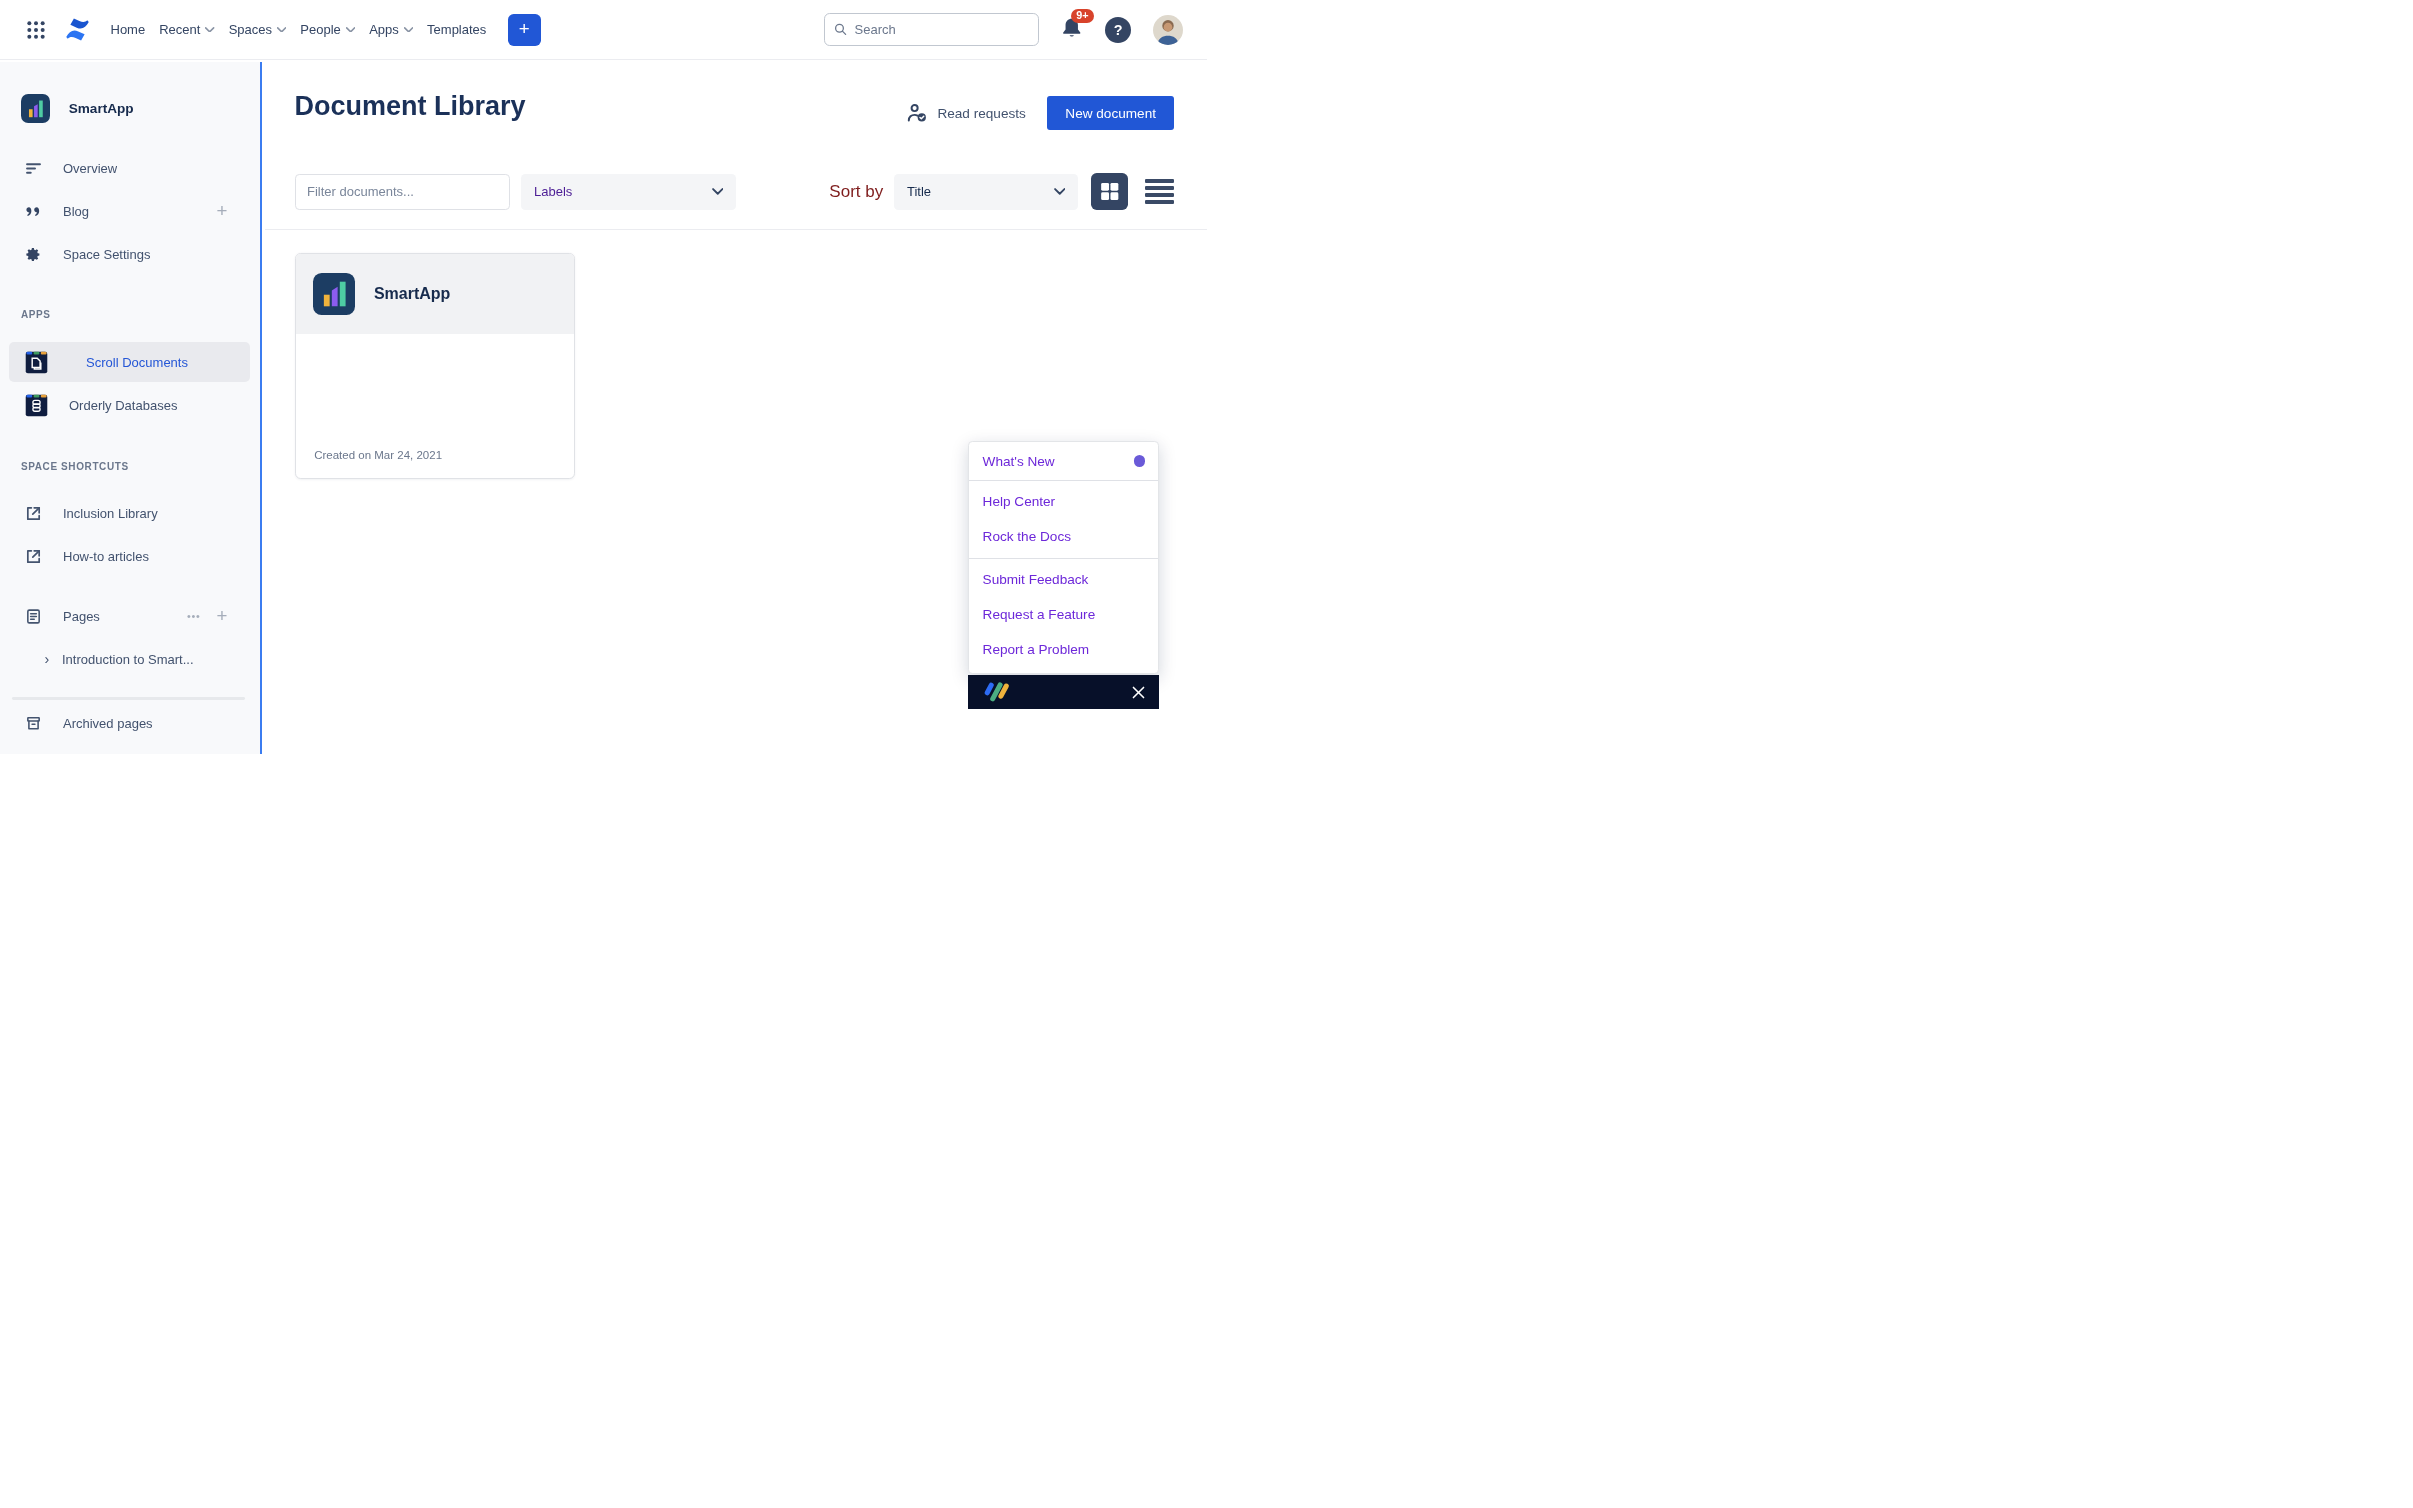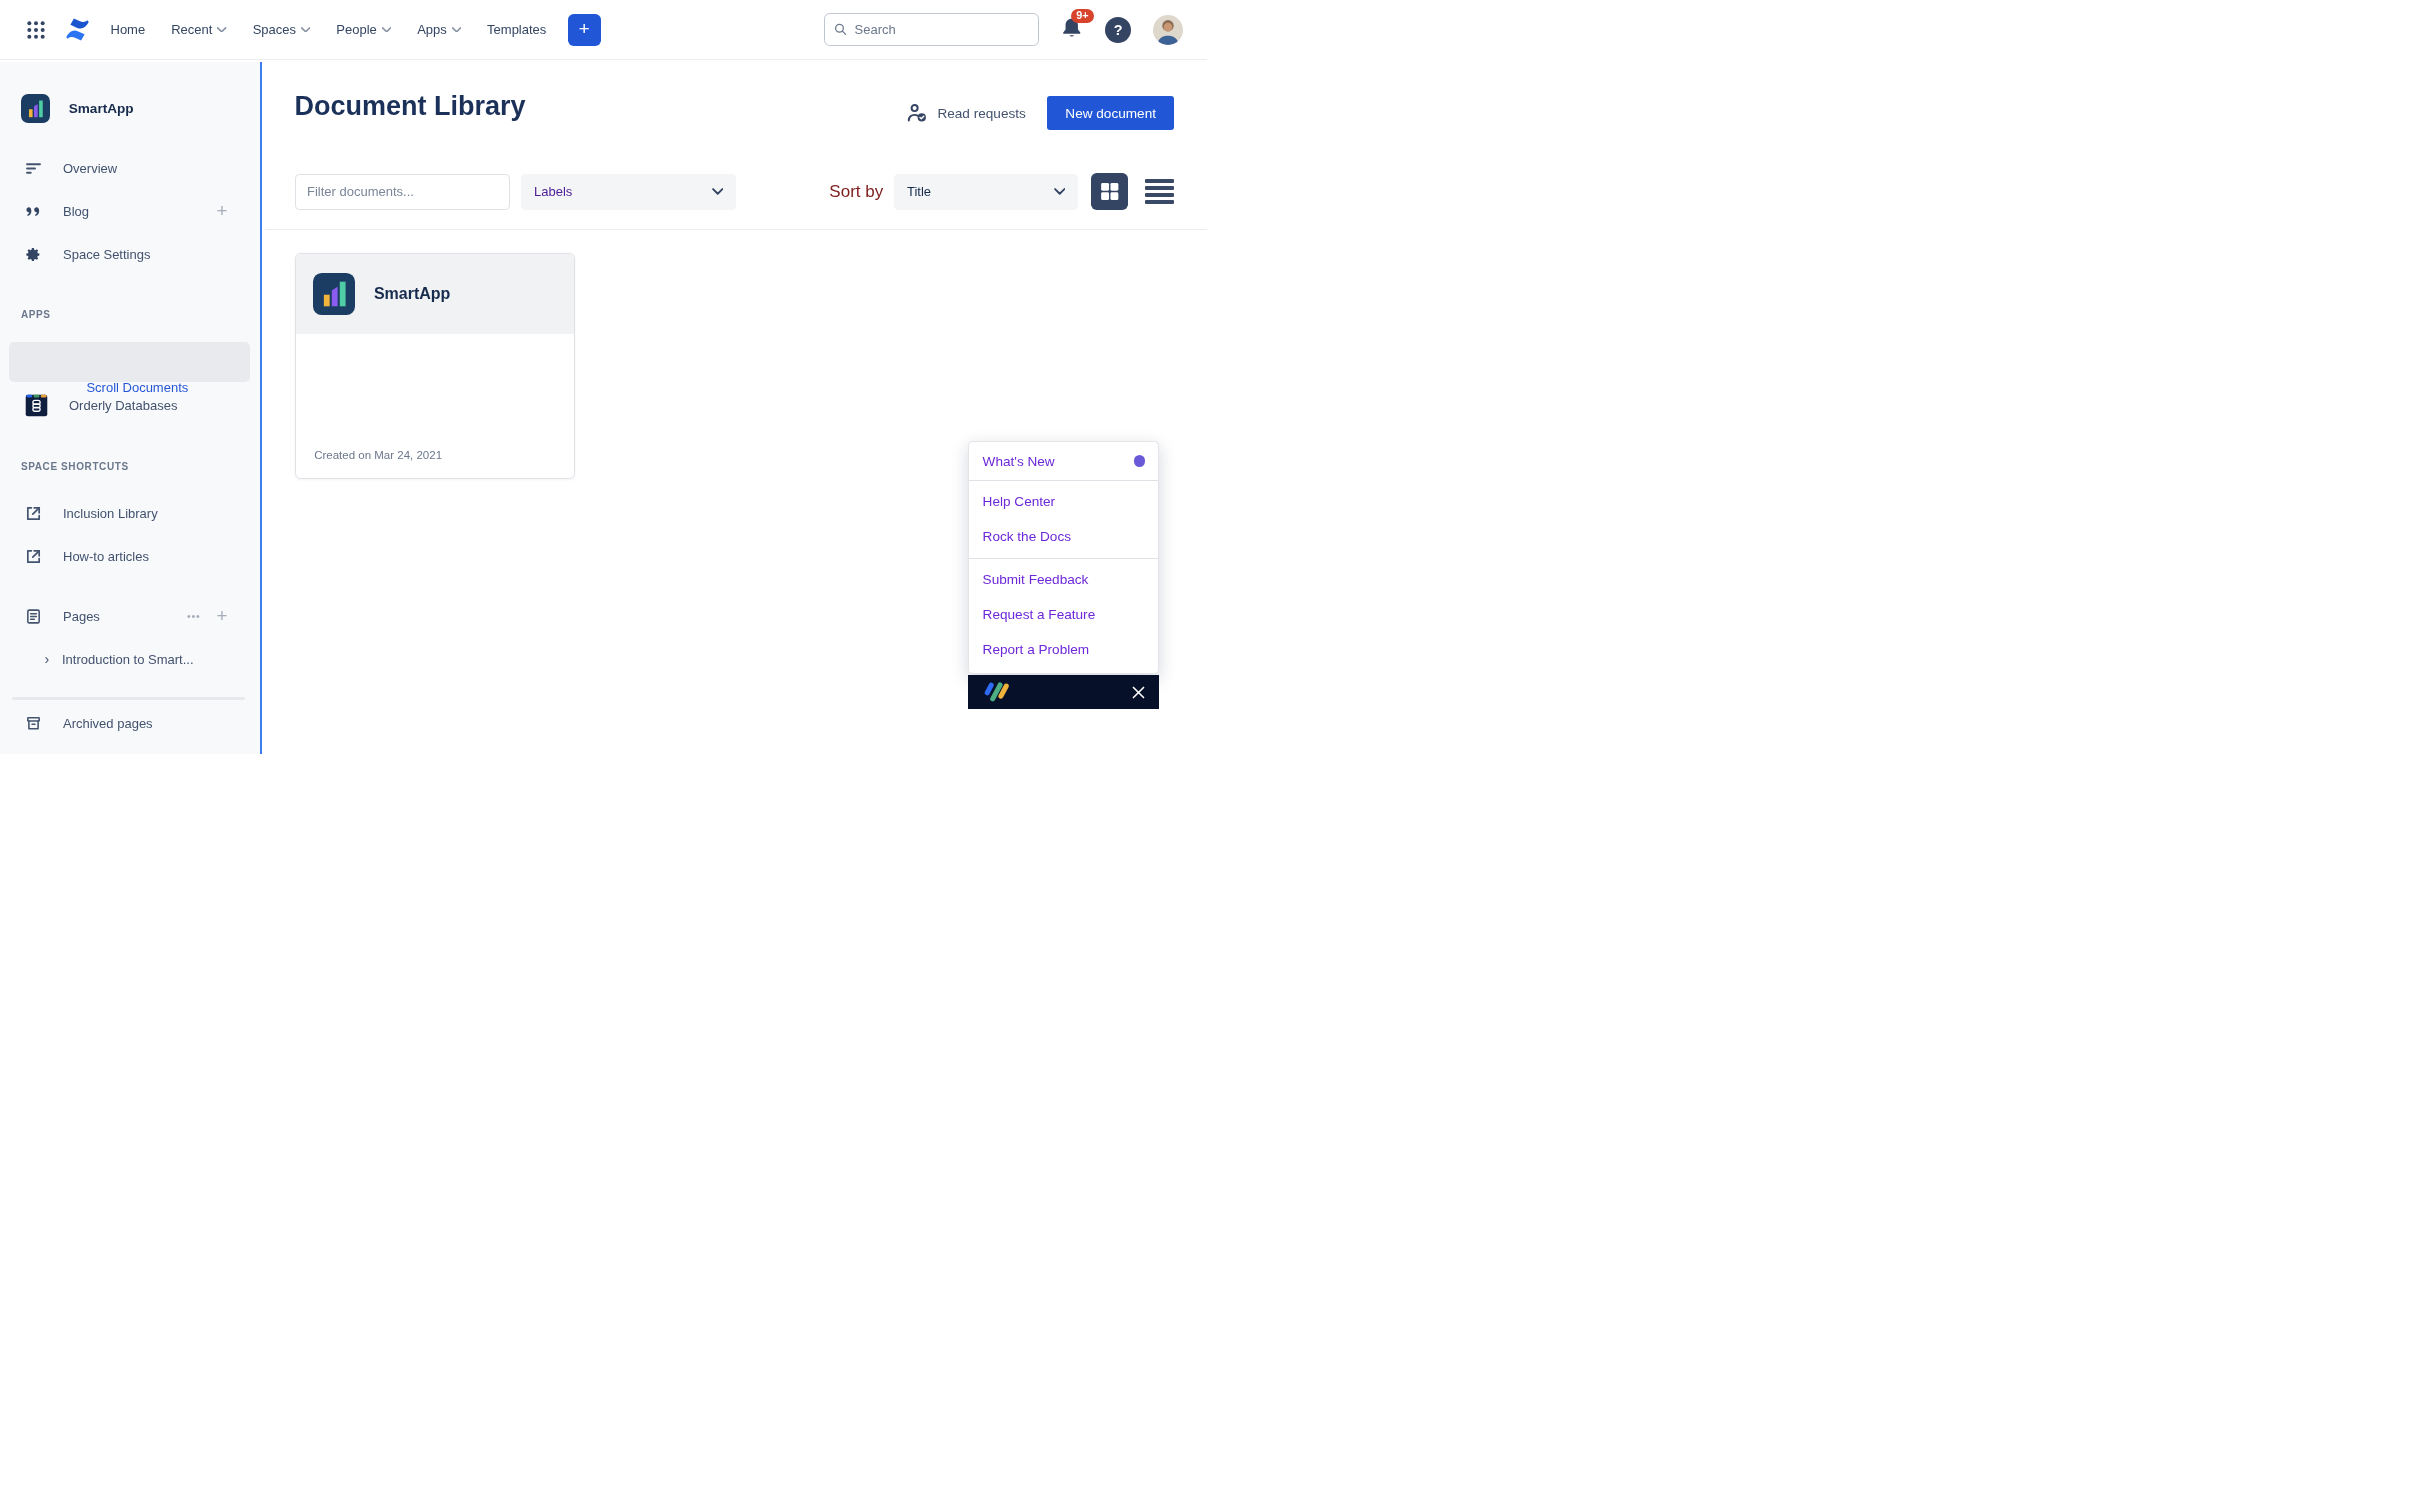--- a/index.html
+++ b/index.html
@@ -4,21 +4,21 @@
 <style>
   * { margin:0; padding:0; box-sizing:border-box; }
   html,body { width:1207px; height:754px; overflow:hidden; }
   body { font-family:"Liberation Sans", sans-serif; background:#fff; position:relative; color:#172B4D; }
 
   
   .topnav { height:60px; display:flex; align-items:center; padding:0 24.4px 0 26px;
             border-bottom:1.4px solid #EBECF0; background:#fff; position:relative; z-index:5; }
   .appswitch { width:21.5px; height:21.5px; display:flex; align-items:center; margin-right:16px; cursor:pointer; }
   .conf-logo { width:27px; height:27px; margin-right:20px; }
-  .nav-menu { display:flex; align-items:center; gap:26px; }
+  .nav-menu { display:flex; align-items:center; gap:14px; }
   .nav-item { display:flex; align-items:center; gap:5px; font-size:13px; font-weight:500;
               color:#344563; cursor:pointer; white-space:nowrap; }
   .chev { width:9.3px; height:5.7px; }
   .create-btn { width:33px; height:32px; background:#2157D6; border:none; border-radius:5.7px;
                 color:#fff; font-size:18.7px; font-weight:400; margin-left:21.5px; cursor:pointer;
                 display:flex; align-items:center; justify-content:center; line-height:1; }
   .nav-right { margin-left:auto; display:flex; align-items:center; gap:21.5px; }
   .search-box { width:215px; height:33px; border:1.4px solid #C1C7D0; border-radius:5.7px;
                 display:flex; align-items:center; padding:0 9.3px; gap:7.2px; background:#fff; }
   .search-box input { border:none; outline:none; font-size:13px; color:#344563; width:100%;
@@ -36,21 +36,21 @@
              background:#F8F9FB; border-right:2.9px solid #3B7CF0; z-index:2; }
   .srow { position:absolute; left:0; width:257px; height:34px; display:flex; align-items:center;
           padding-left:25px; gap:21px; cursor:pointer; }
   .srow .lbl { font-size:13px; color:#42526E; white-space:nowrap; overflow:hidden; text-overflow:ellipsis; }
   .space-head { position:absolute; left:21px; top:32px; display:flex; align-items:center; gap:18.7px; }
   .space-head .lbl { font-size:13.6px; font-weight:700; color:#172B4D; }
   .app-tile { border-radius:7.2px; background:#1C3D63; position:relative; }
   .sec-head { position:absolute; left:21px; font-size:10px; font-weight:700; letter-spacing:0.6px;
               color:#6B778C; }
   .sel-row { position:absolute; left:8.6px; width:241px; height:40px; background:#E9EAEE;
-             border-radius:5px; display:flex; align-items:center; padding-left:16.5px; gap:38px; cursor:pointer;flex-direction:column; }
+             border-radius:5px; display:flex; align-items:center; padding-left:16.5px; gap:38px; cursor:pointer; }
   .sel-row .lbl { font-size:13px; color:#2456D6; }
   .trail { margin-left:auto; display:flex; align-items:center; gap:16px; padding-right:29px; }
   .mini-ic { color:#A5ADBA; font-size:15px; line-height:1; letter-spacing:0.7px; cursor:pointer; }
   .side-div { position:absolute; left:12.2px; width:233px; height:2.9px; border-radius:1.4px; background:#E7E9EC; }
   .chev-r { font-size:14.4px; color:#42526E; width:10px; text-align:center; }
 
   
   .main { position:absolute; left:265px; right:0; top:62px; bottom:0; background:#fff; }
   .page-title { position:absolute; left:29.5px; top:29px; font-size:27px; font-weight:700; color:#1B3159; }
   .header-actions { position:absolute; right:33px; top:34px; display:flex; gap:21.5px; }

